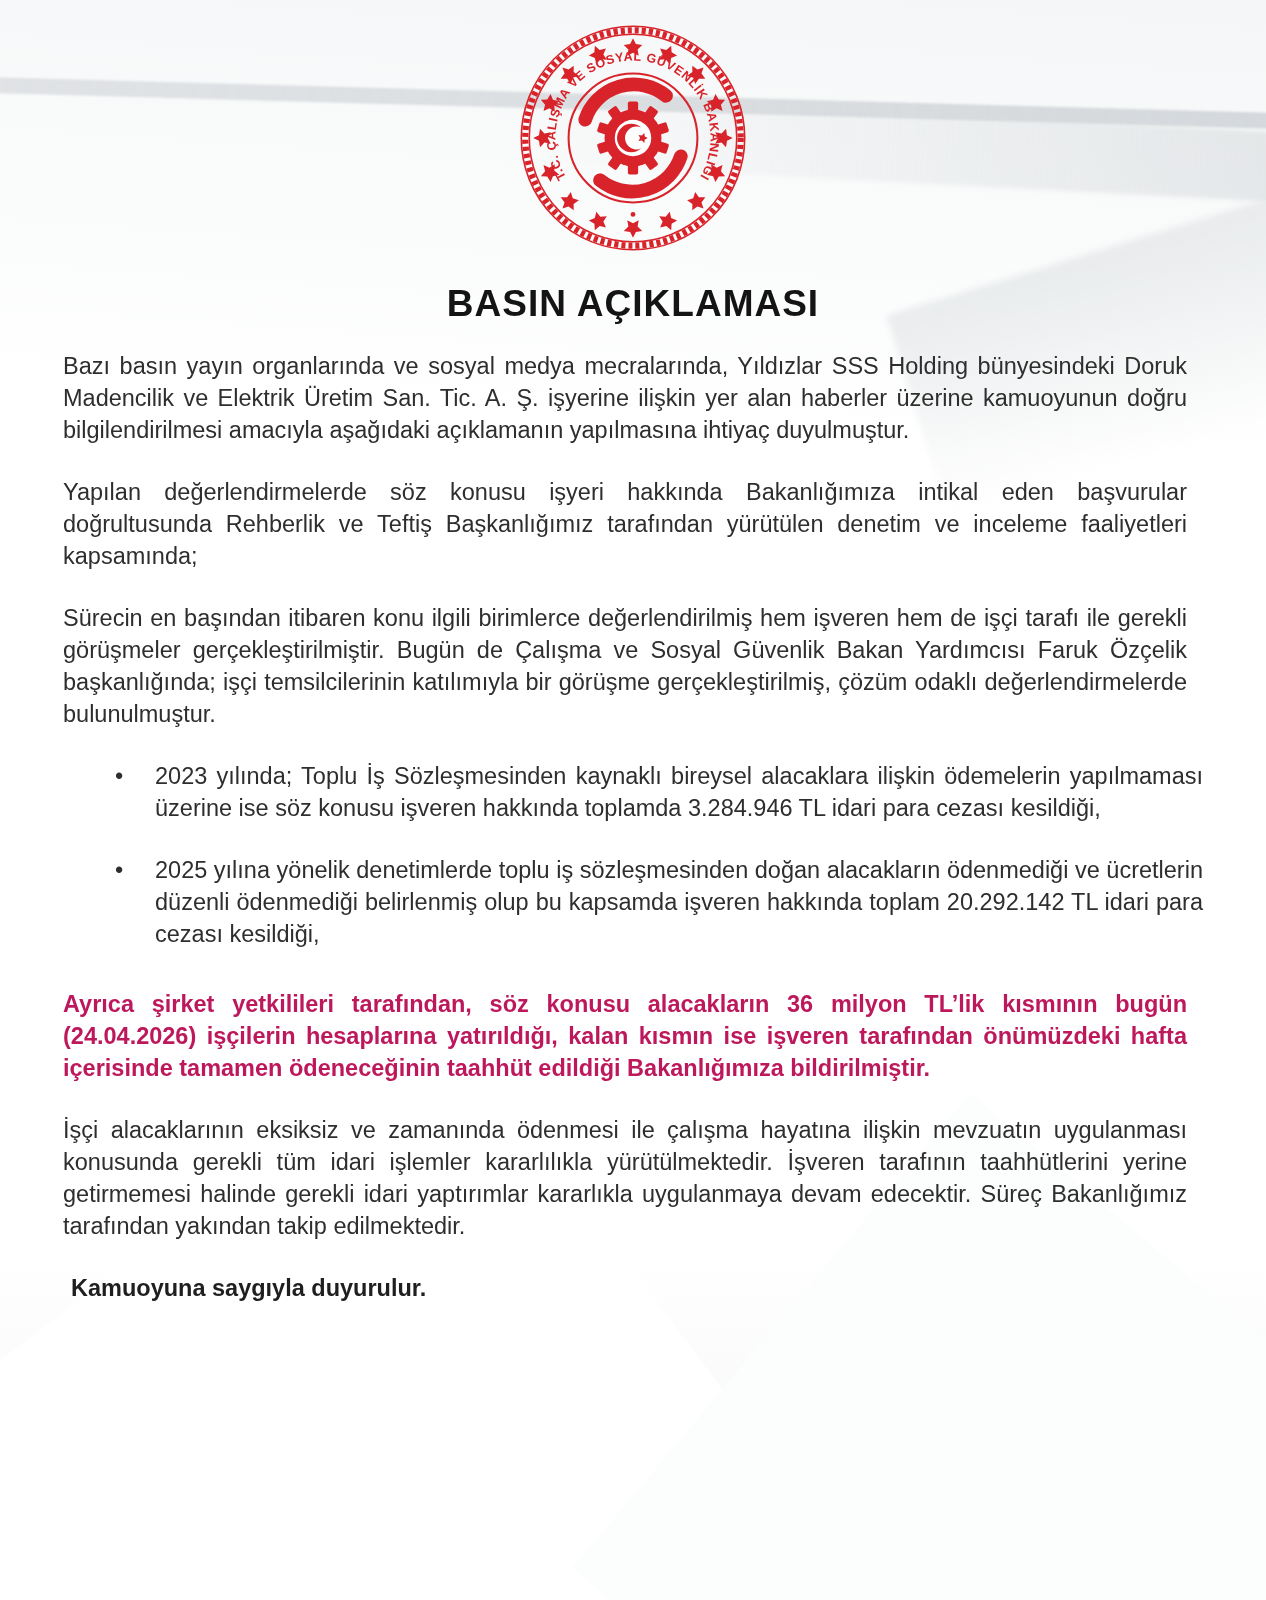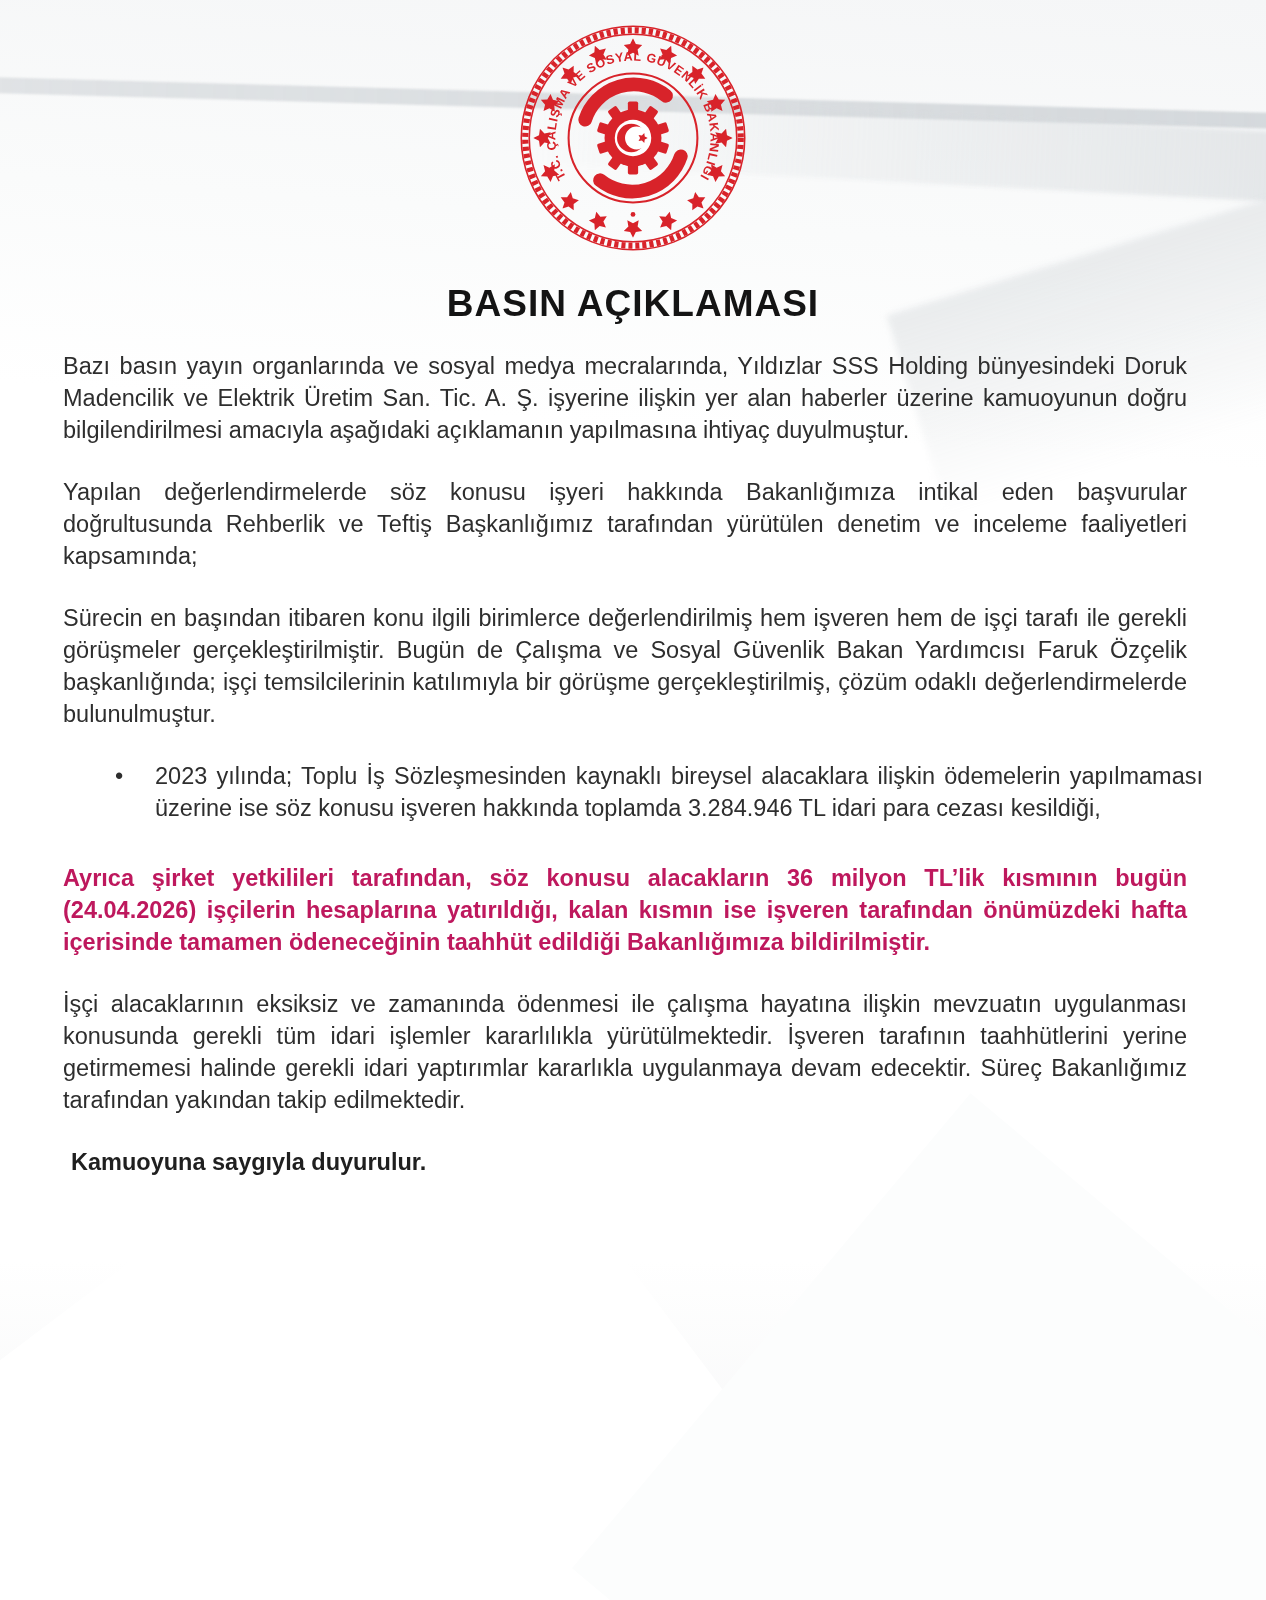--- a/index.html
+++ b/index.html
@@ -168,20 +168,21 @@
 
   <h1 class="press-title">BASIN AÇIKLAMASI</h1>
 
   <div class="content">
     <p class="body-par">Bazı basın yayın organlarında ve sosyal medya mecralarında, Yıldızlar SSS Holding bünyesindeki Doruk Madencilik ve Elektrik Üretim San. Tic. A. Ş. işyerine ilişkin yer alan haberler üzerine kamuoyunun doğru bilgilendirilmesi amacıyla aşağıdaki açıklamanın yapılmasına ihtiyaç duyulmuştur.</p>
     <p class="body-par">Yapılan değerlendirmelerde söz konusu işyeri hakkında Bakanlığımıza intikal eden başvurular doğrultusunda Rehberlik ve Teftiş Başkanlığımız tarafından yürütülen denetim ve inceleme faaliyetleri kapsamında;</p>
     <p class="body-par">Sürecin en başından itibaren konu ilgili birimlerce değerlendirilmiş hem işveren hem de işçi tarafı ile gerekli görüşmeler gerçekleştirilmiştir. Bugün de Çalışma ve Sosyal Güvenlik Bakan Yardımcısı Faruk Özçelik başkanlığında; işçi temsilcilerinin katılımıyla bir görüşme gerçekleştirilmiş, çözüm odaklı değerlendirmelerde bulunulmuştur.</p>
 
     <ul class="bullets">
       <li>2023 yılında; Toplu İş Sözleşmesinden kaynaklı bireysel alacaklara ilişkin ödemelerin yapılmaması üzerine ise söz konusu işveren hakkında toplamda 3.284.946 TL idari para cezası kesildiği,</li>
+      <li>2025 yılına yönelik denetimlerde toplu iş sözleşmesinden doğan alacakların ödenmediği ve ücretlerin düzenli ödenmediği belirlenmiş olup bu kapsamda işveren hakkında toplam 20.292.142 TL idari para cezası kesildiği,</li>
     </ul>
 
     <p class="body-par bold-par">Ayrıca şirket yetkilileri tarafından, söz konusu alacakların 36 milyon TL’lik kısmının bugün (24.04.2026) işçilerin hesaplarına yatırıldığı, kalan kısmın ise işveren tarafından önümüzdeki hafta içerisinde tamamen ödeneceğinin taahhüt edildiği Bakanlığımıza bildirilmiştir.</p>
     <p class="body-par">İşçi alacaklarının eksiksiz ve zamanında ödenmesi ile çalışma hayatına ilişkin mevzuatın uygulanması konusunda gerekli tüm idari işlemler kararlılıkla yürütülmektedir. İşveren tarafının taahhütlerini yerine getirmemesi halinde gerekli idari yaptırımlar kararlıkla uygulanmaya devam edecektir. Süreç Bakanlığımız tarafından yakından takip edilmektedir.</p>
     <p class="signoff">Kamuoyuna saygıyla duyurulur.</p>
   </div>
 
 </div>
 
 </body></html>

